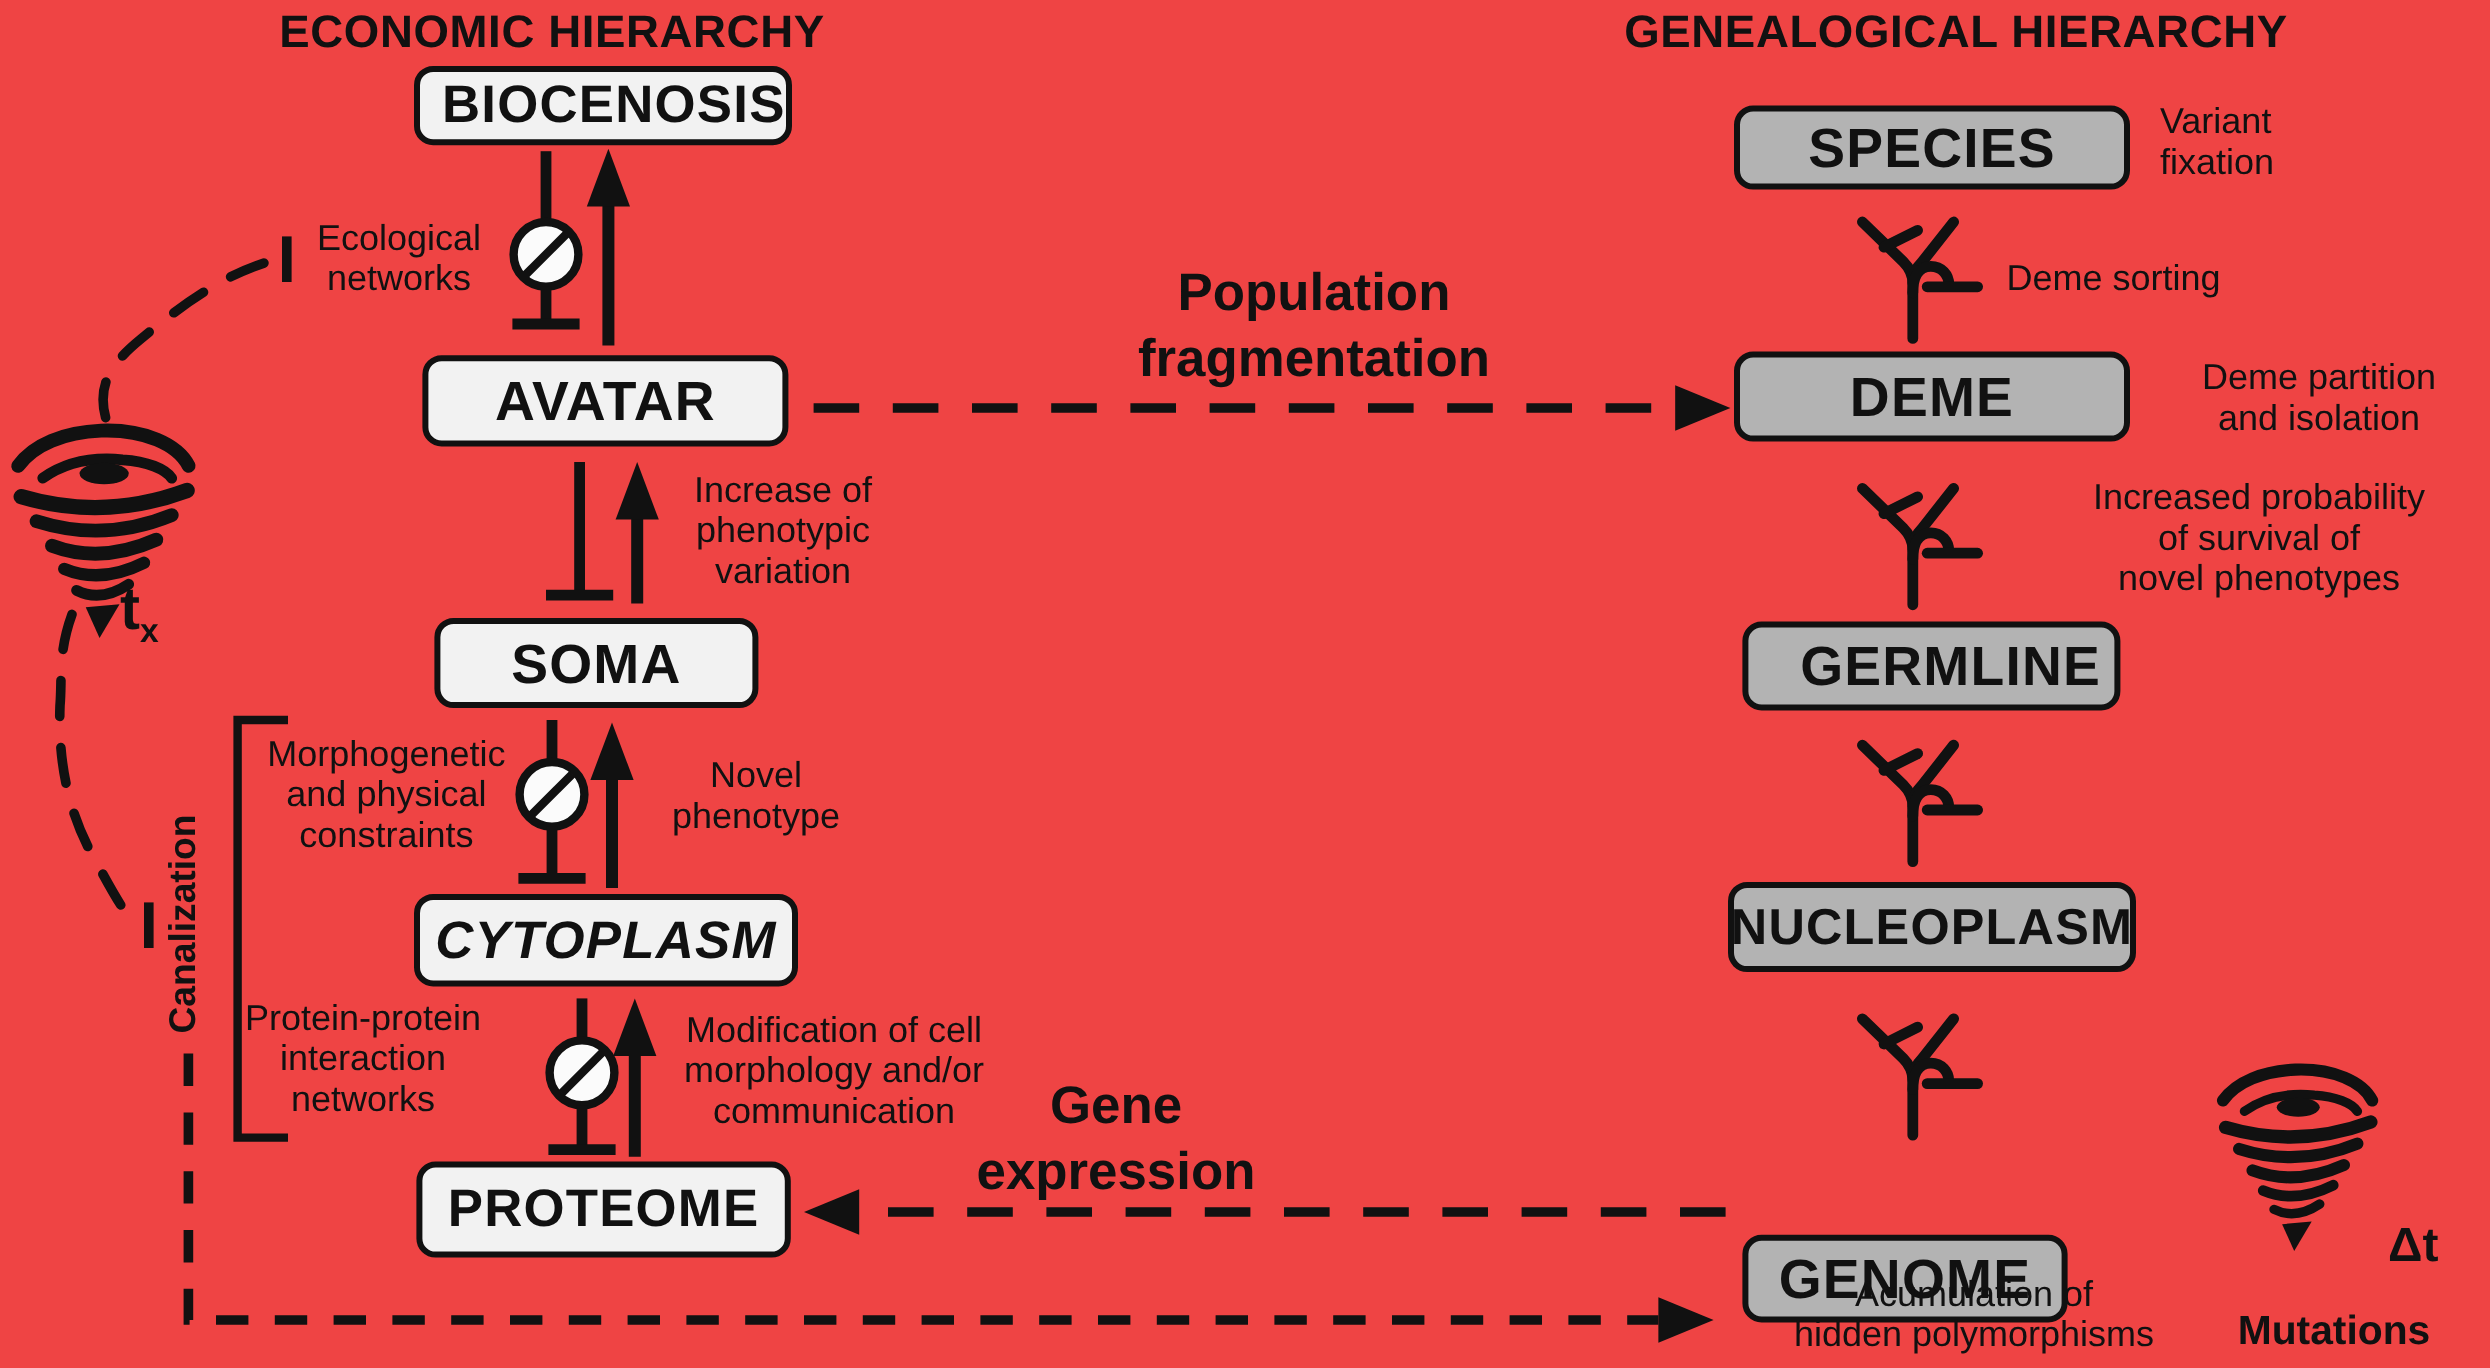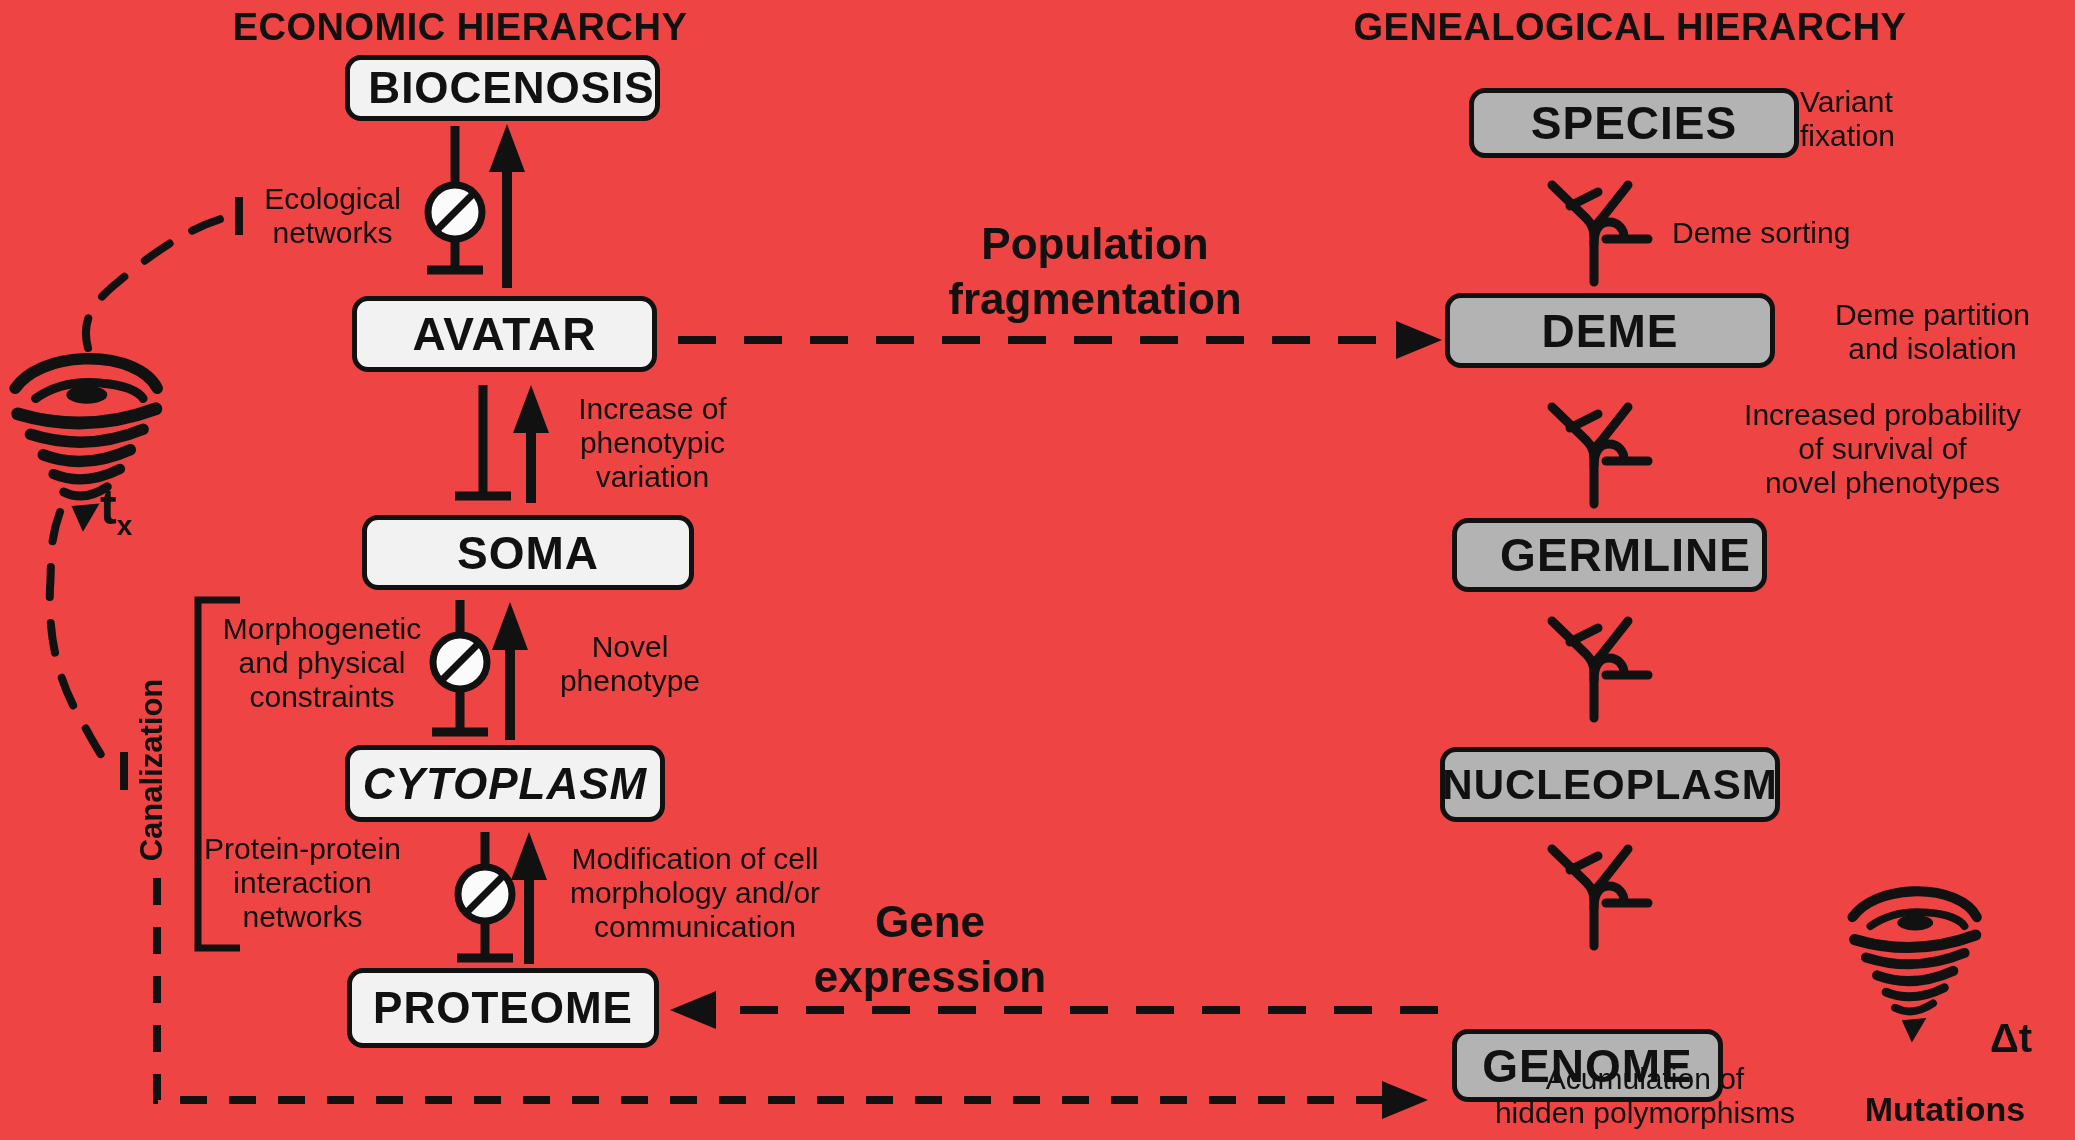--- a/index.html
+++ b/index.html
@@ -140,28 +140,28 @@
 
     <use href="#tornado" transform="translate(10,355) scale(1.28)"></use>
     <use href="#tornado" transform="translate(1848,888) scale(1.12)"></use>
   </svg>
 
   <div class="title" style="left:210px;top:6px;width:500px;">ECONOMIC HIERARCHY</div>
   <div class="title" style="left:1330px;top:6px;width:600px;">GENEALOGICAL HIERARCHY</div>
 
   <div class="box left" style="left:345px;top:55px;width:315px;height:66px;font-size:44px;padding-left:18px;">BIOCENOSIS</div>
   <div class="box left" style="left:352px;top:296px;width:305px;height:76px;text-align:right;">AVATAR</div>
-  <div class="box left" style="left:362px;top:515px;width:332px;height:75px;">SOMA</div>
+  <div class="box left" style="left:362px;top:515px;width:270px;height:75px;">SOMA</div>
   <div class="box left" style="left:345px;top:745px;width:320px;height:77px;font-size:44px;font-style:italic;">CYTOPLASM</div>
   <div class="box left" style="left:347px;top:968px;width:312px;height:80px;font-size:44px;">PROTEOME</div>
 
-  <div class="box right" style="left:1445px;top:88px;width:330px;height:70px;margin-left:24px;">SPECIES</div>
+  <div class="box right" style="left:1445px;top:88px;width:330px;height:70px;">SPECIES</div>
   <div class="box right" style="left:1445px;top:293px;width:330px;height:75px;">DEME</div>
   <div class="box right" style="left:1452px;top:518px;width:315px;height:74px;padding-left:32px;">GERMLINE</div>
-  <div class="box right" style="left:1440px;top:735px;width:340px;height:75px;font-size:42px;margin-top:12px;">NUCLEOPLASM</div>
+  <div class="box right" style="left:1440px;top:735px;width:340px;height:75px;font-size:42px;">NUCLEOPLASM</div>
   <div class="box right" style="left:1452px;top:1029px;width:271px;height:73px;">GENOME</div>
 
   <div class="lbl" style="left:225px;top:182px;width:215px;">Ecological
 networks</div>
   <div class="lbl" style="left:555px;top:392px;width:195px;">Increase of
 phenotypic
 variation</div>
   <div class="lbl" style="left:192px;top:612px;width:260px;">Morphogenetic
 and physical
 constraints</div>

